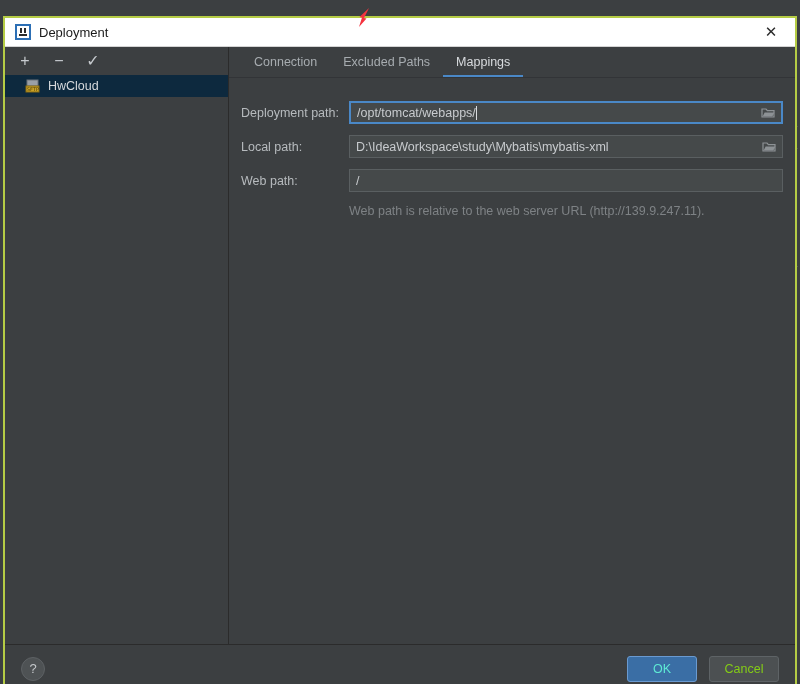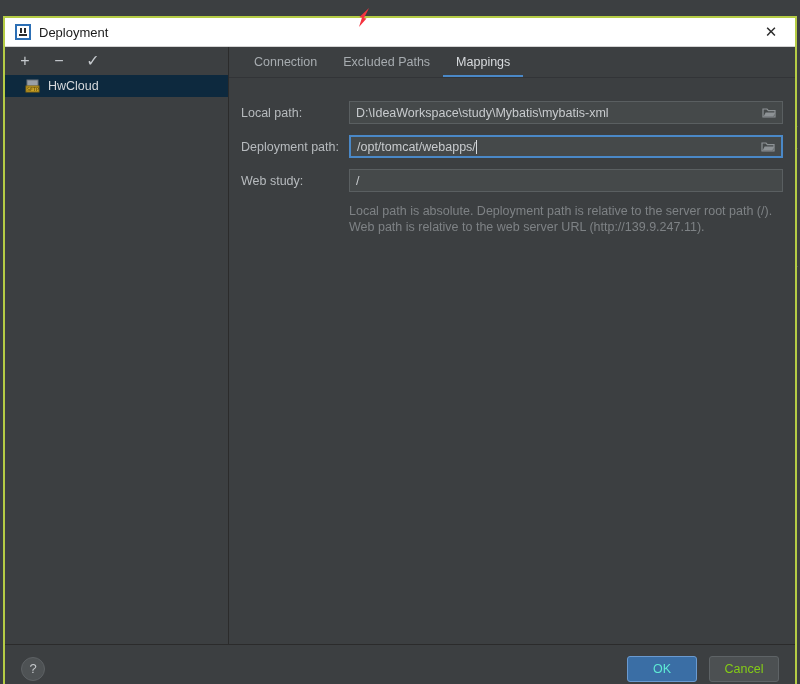--- a/index.html
+++ b/index.html
@@ -367,56 +367,55 @@
         </div>
         <div class="tab active">
           <span>Mappings</span>
         </div>
       </div>
 
       <div class="form-area">
 
         
         <div class="field-row">
+          <span class="field-label">Deployment path:</span>
+          <div class="field-input focused">
+            <span class="val"><span>/opt/tomcat/webapps/</span><span class="caret"></span></span>
+            <span class="browse-btn">
+              <svg width="14" height="12" viewBox="0 0 14 12">
+                <path d="M1 2 L5 2 L6.4 3.6 L13 3.6 L13 10 L1 10 Z" fill="none" stroke="#8d9295" stroke-width="1.2"></path>
+                <path d="M1.6 9.6 L3.6 5.4 L13.4 5.4 L11.4 9.6 Z" fill="#8d9295"></path>
+              </svg>
+            </span>
+          </div>
+        </div>
+
+        
+        <div class="field-row">
           <span class="field-label">Local path:</span>
           <div class="field-input">
             <span class="val">D:\IdeaWorkspace\study\Mybatis\mybatis-xml</span>
             <span class="browse-btn">
               <svg width="14" height="12" viewBox="0 0 14 12">
                 <path d="M1 2 L5 2 L6.4 3.6 L13 3.6 L13 10 L1 10 Z" fill="none" stroke="#8d9295" stroke-width="1.2"></path>
                 <path d="M1.6 9.6 L3.6 5.4 L13.4 5.4 L11.4 9.6 Z" fill="#8d9295"></path>
               </svg>
             </span>
           </div>
         </div>
 
         
         <div class="field-row">
-          <span class="field-label">Deployment path:</span>
-          <div class="field-input focused">
-            <span class="val"><span>/opt/tomcat/webapps/</span><span class="caret"></span></span>
-            <span class="browse-btn">
-              <svg width="14" height="12" viewBox="0 0 14 12">
-                <path d="M1 2 L5 2 L6.4 3.6 L13 3.6 L13 10 L1 10 Z" fill="none" stroke="#8d9295" stroke-width="1.2"></path>
-                <path d="M1.6 9.6 L3.6 5.4 L13.4 5.4 L11.4 9.6 Z" fill="#8d9295"></path>
-              </svg>
-            </span>
-          </div>
-        </div>
-
-        
-        <div class="field-row">
-          <span class="field-label">Web study:</span>
+          <span class="field-label">Web path:</span>
           <div class="field-input">
             <span class="val">/</span>
           </div>
         </div>
 
         <div class="hint">
-          <div>Local path is absolute. Deployment path is relative to the server root path (/).</div>
           <div>Web path is relative to the web server URL (http://139.9.247.11).</div>
         </div>
 
 
       </div>
     </div>
   </div>
 
   <div class="footer">
     <div class="help-btn">?</div>

